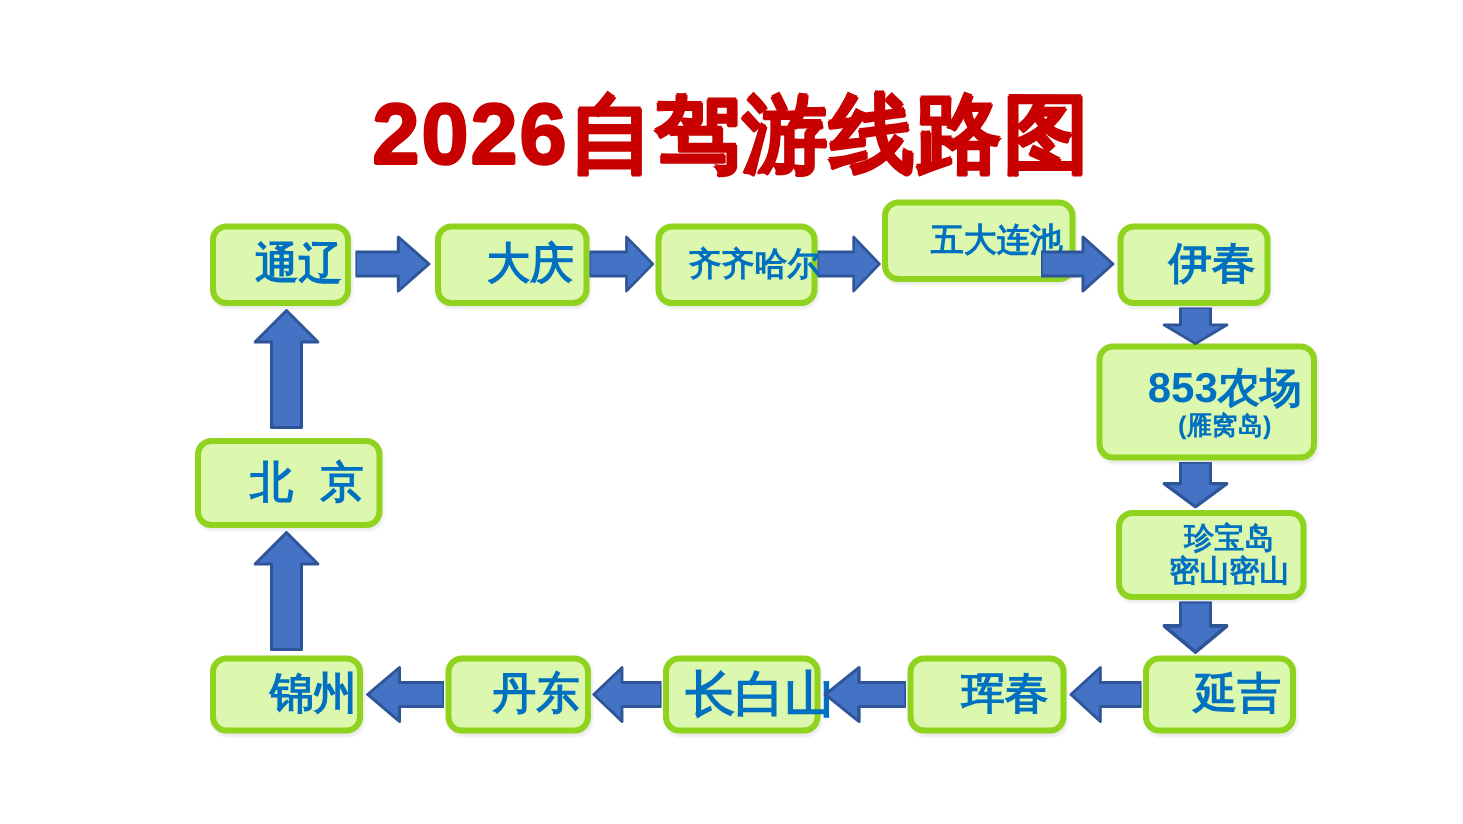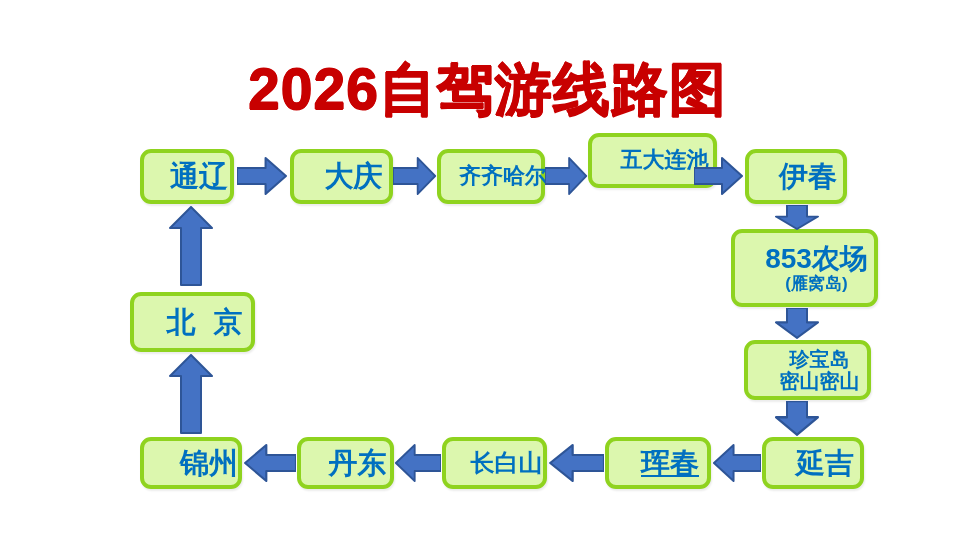--- a/index.html
+++ b/index.html
@@ -86,25 +86,25 @@
   <span class="node-sublabel">(雁窝岛)</span>
 </div>
 <div class="node two-line" style="left:744px; top:340px; width:127px; height:60px;">
   <span class="node-label">珍宝岛</span>
   <span class="node-sublabel">密山密山</span>
 </div>
 
 <div class="node" style="left:762px; top:437px; width:102px; height:52px;text-align:right;">
   <span class="node-label">延吉</span>
 </div>
-<div class="node" style="left:605px; top:437px; width:106px; height:52px;text-decoration:underline;">
+<div class="node" style="left:605px; top:437px; width:106px; height:52px;">
   <span class="node-label">珲春</span>
 </div>
 <div class="node" style="left:442px; top:437px; width:105px; height:52px;">
-  <span class="node-label" style="font-size:24px;">长白山</span>
+  <span class="node-label" style="font-size:33px;">长白山</span>
 </div>
 <div class="node" style="left:297px; top:437px; width:97px; height:52px;">
   <span class="node-label">丹东</span>
 </div>
 <div class="node" style="left:140px; top:437px; width:102px; height:52px;align-items:flex-end;">
   <span class="node-label">锦州</span>
 </div>
 
 <div class="node" style="left:130px; top:292px; width:125px; height:60px;">
   <span class="node-label beijing-label">北 京</span>

